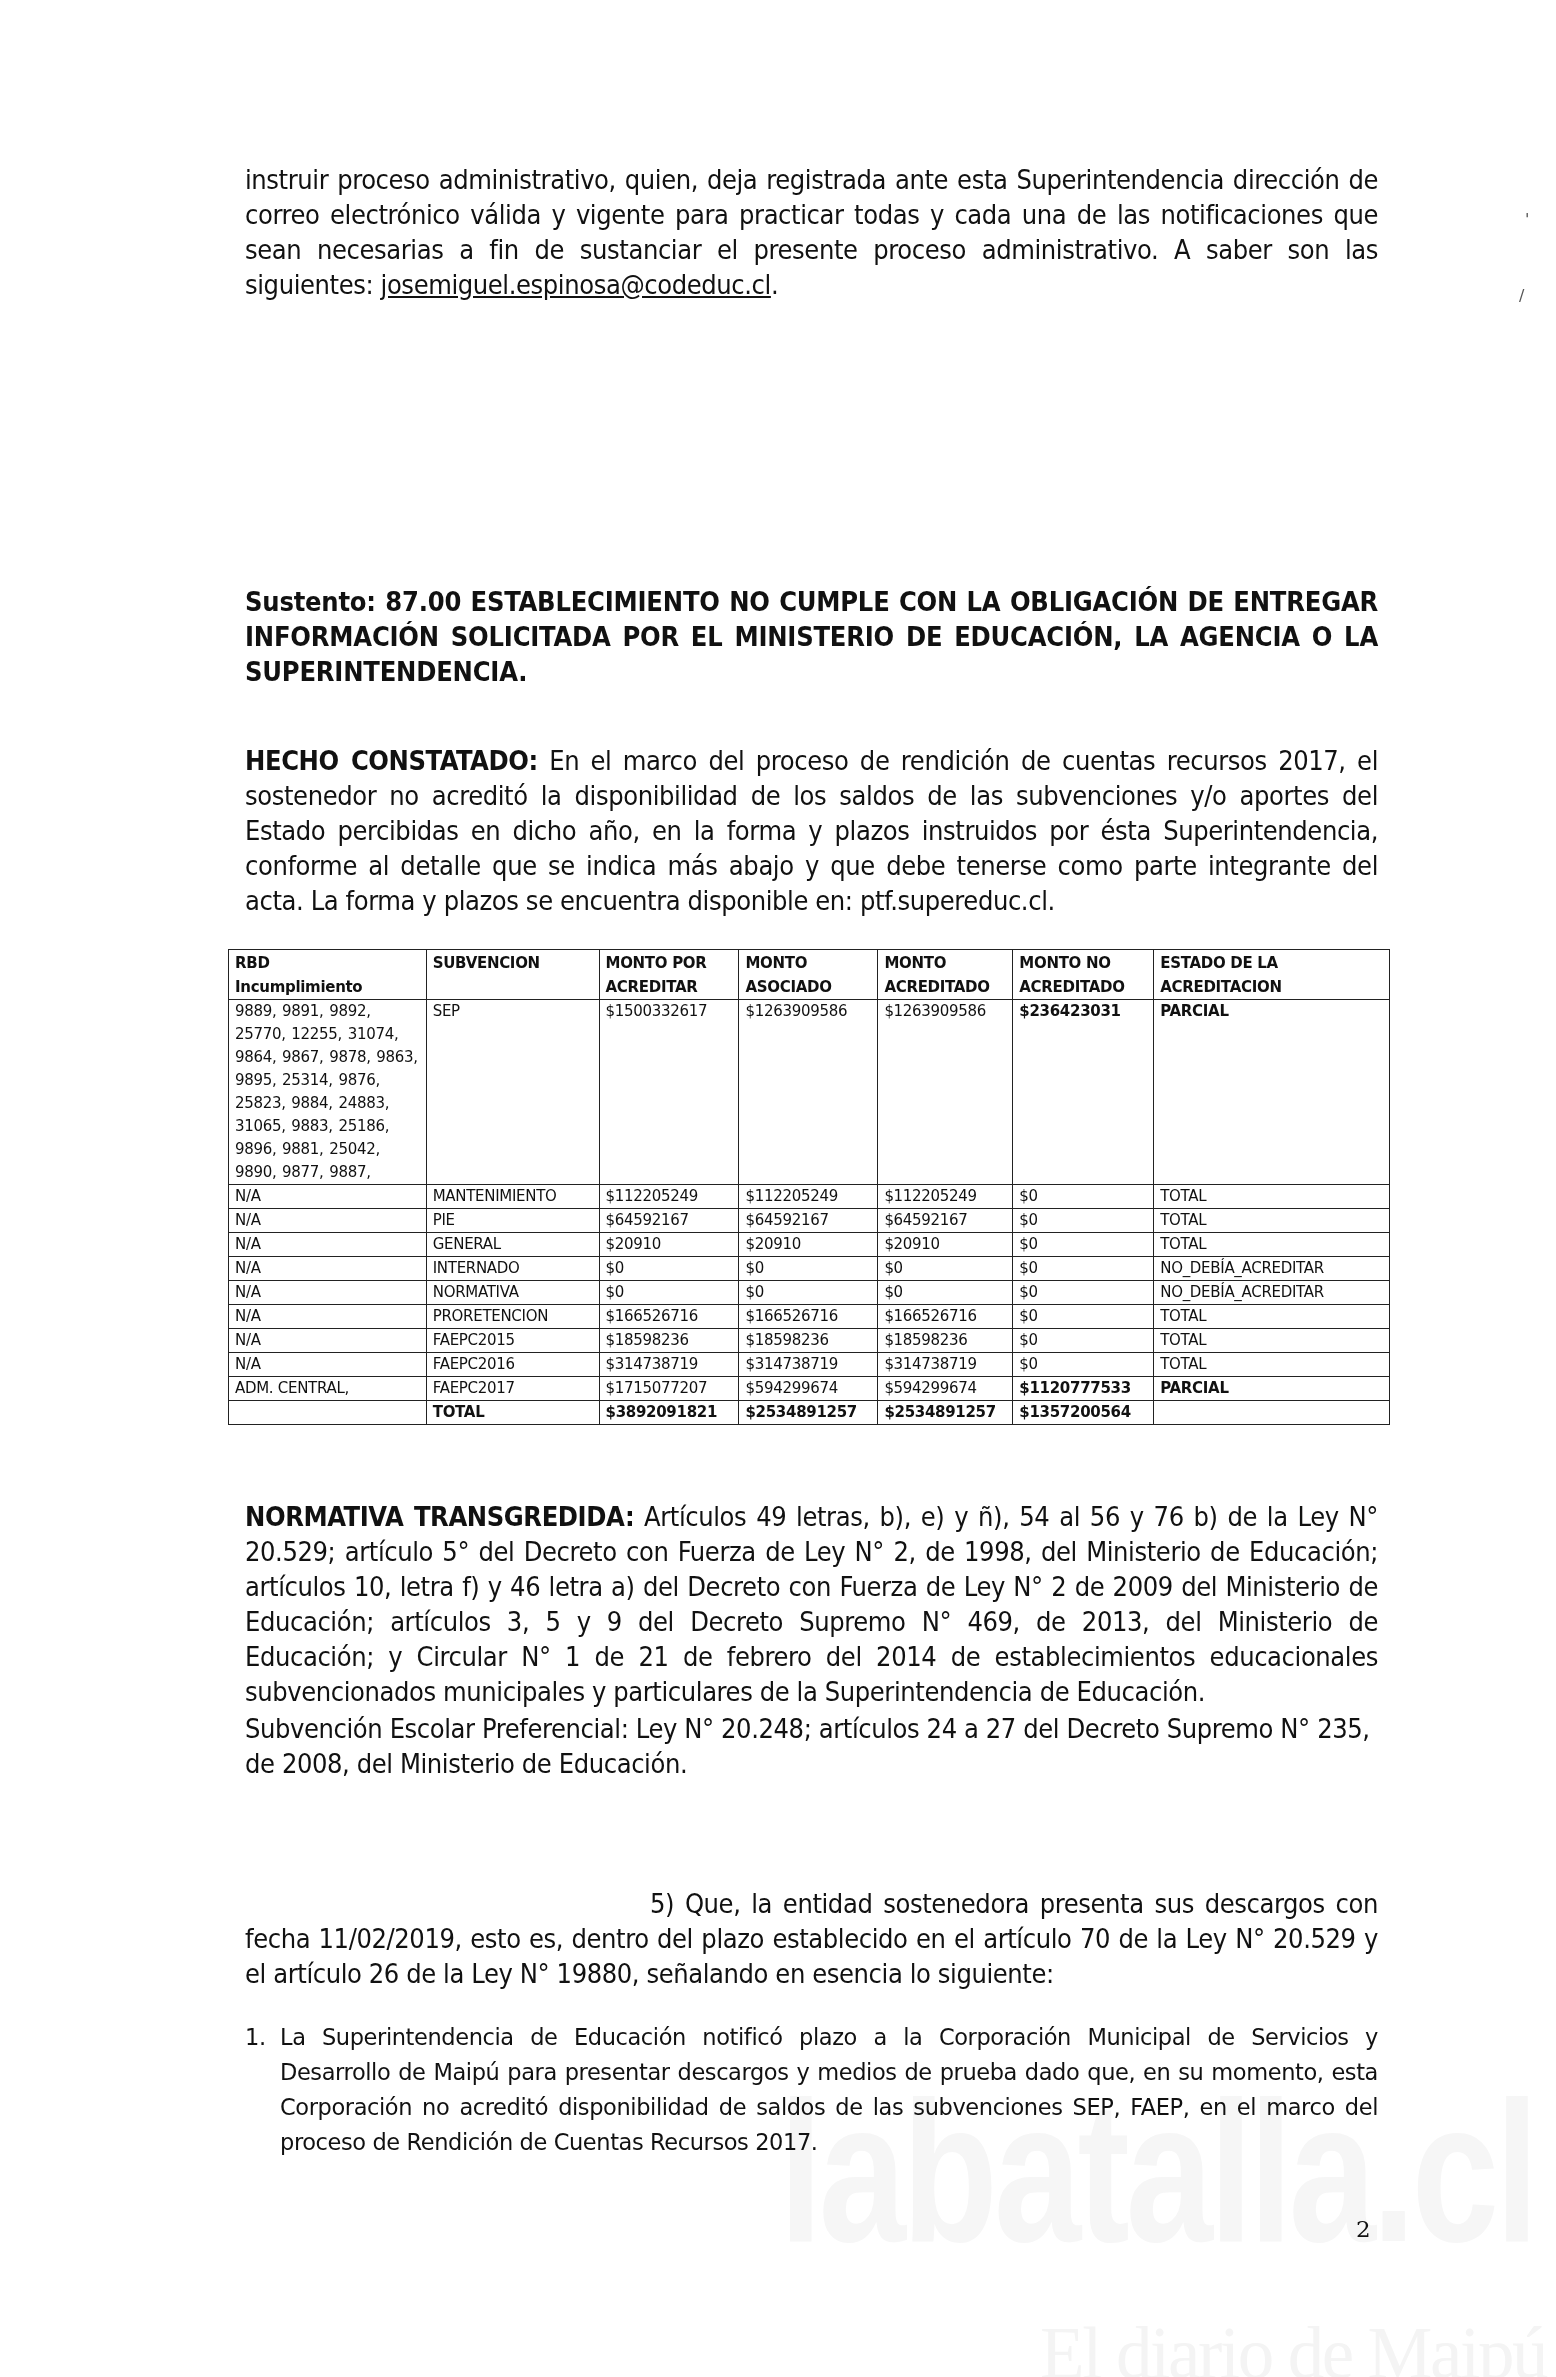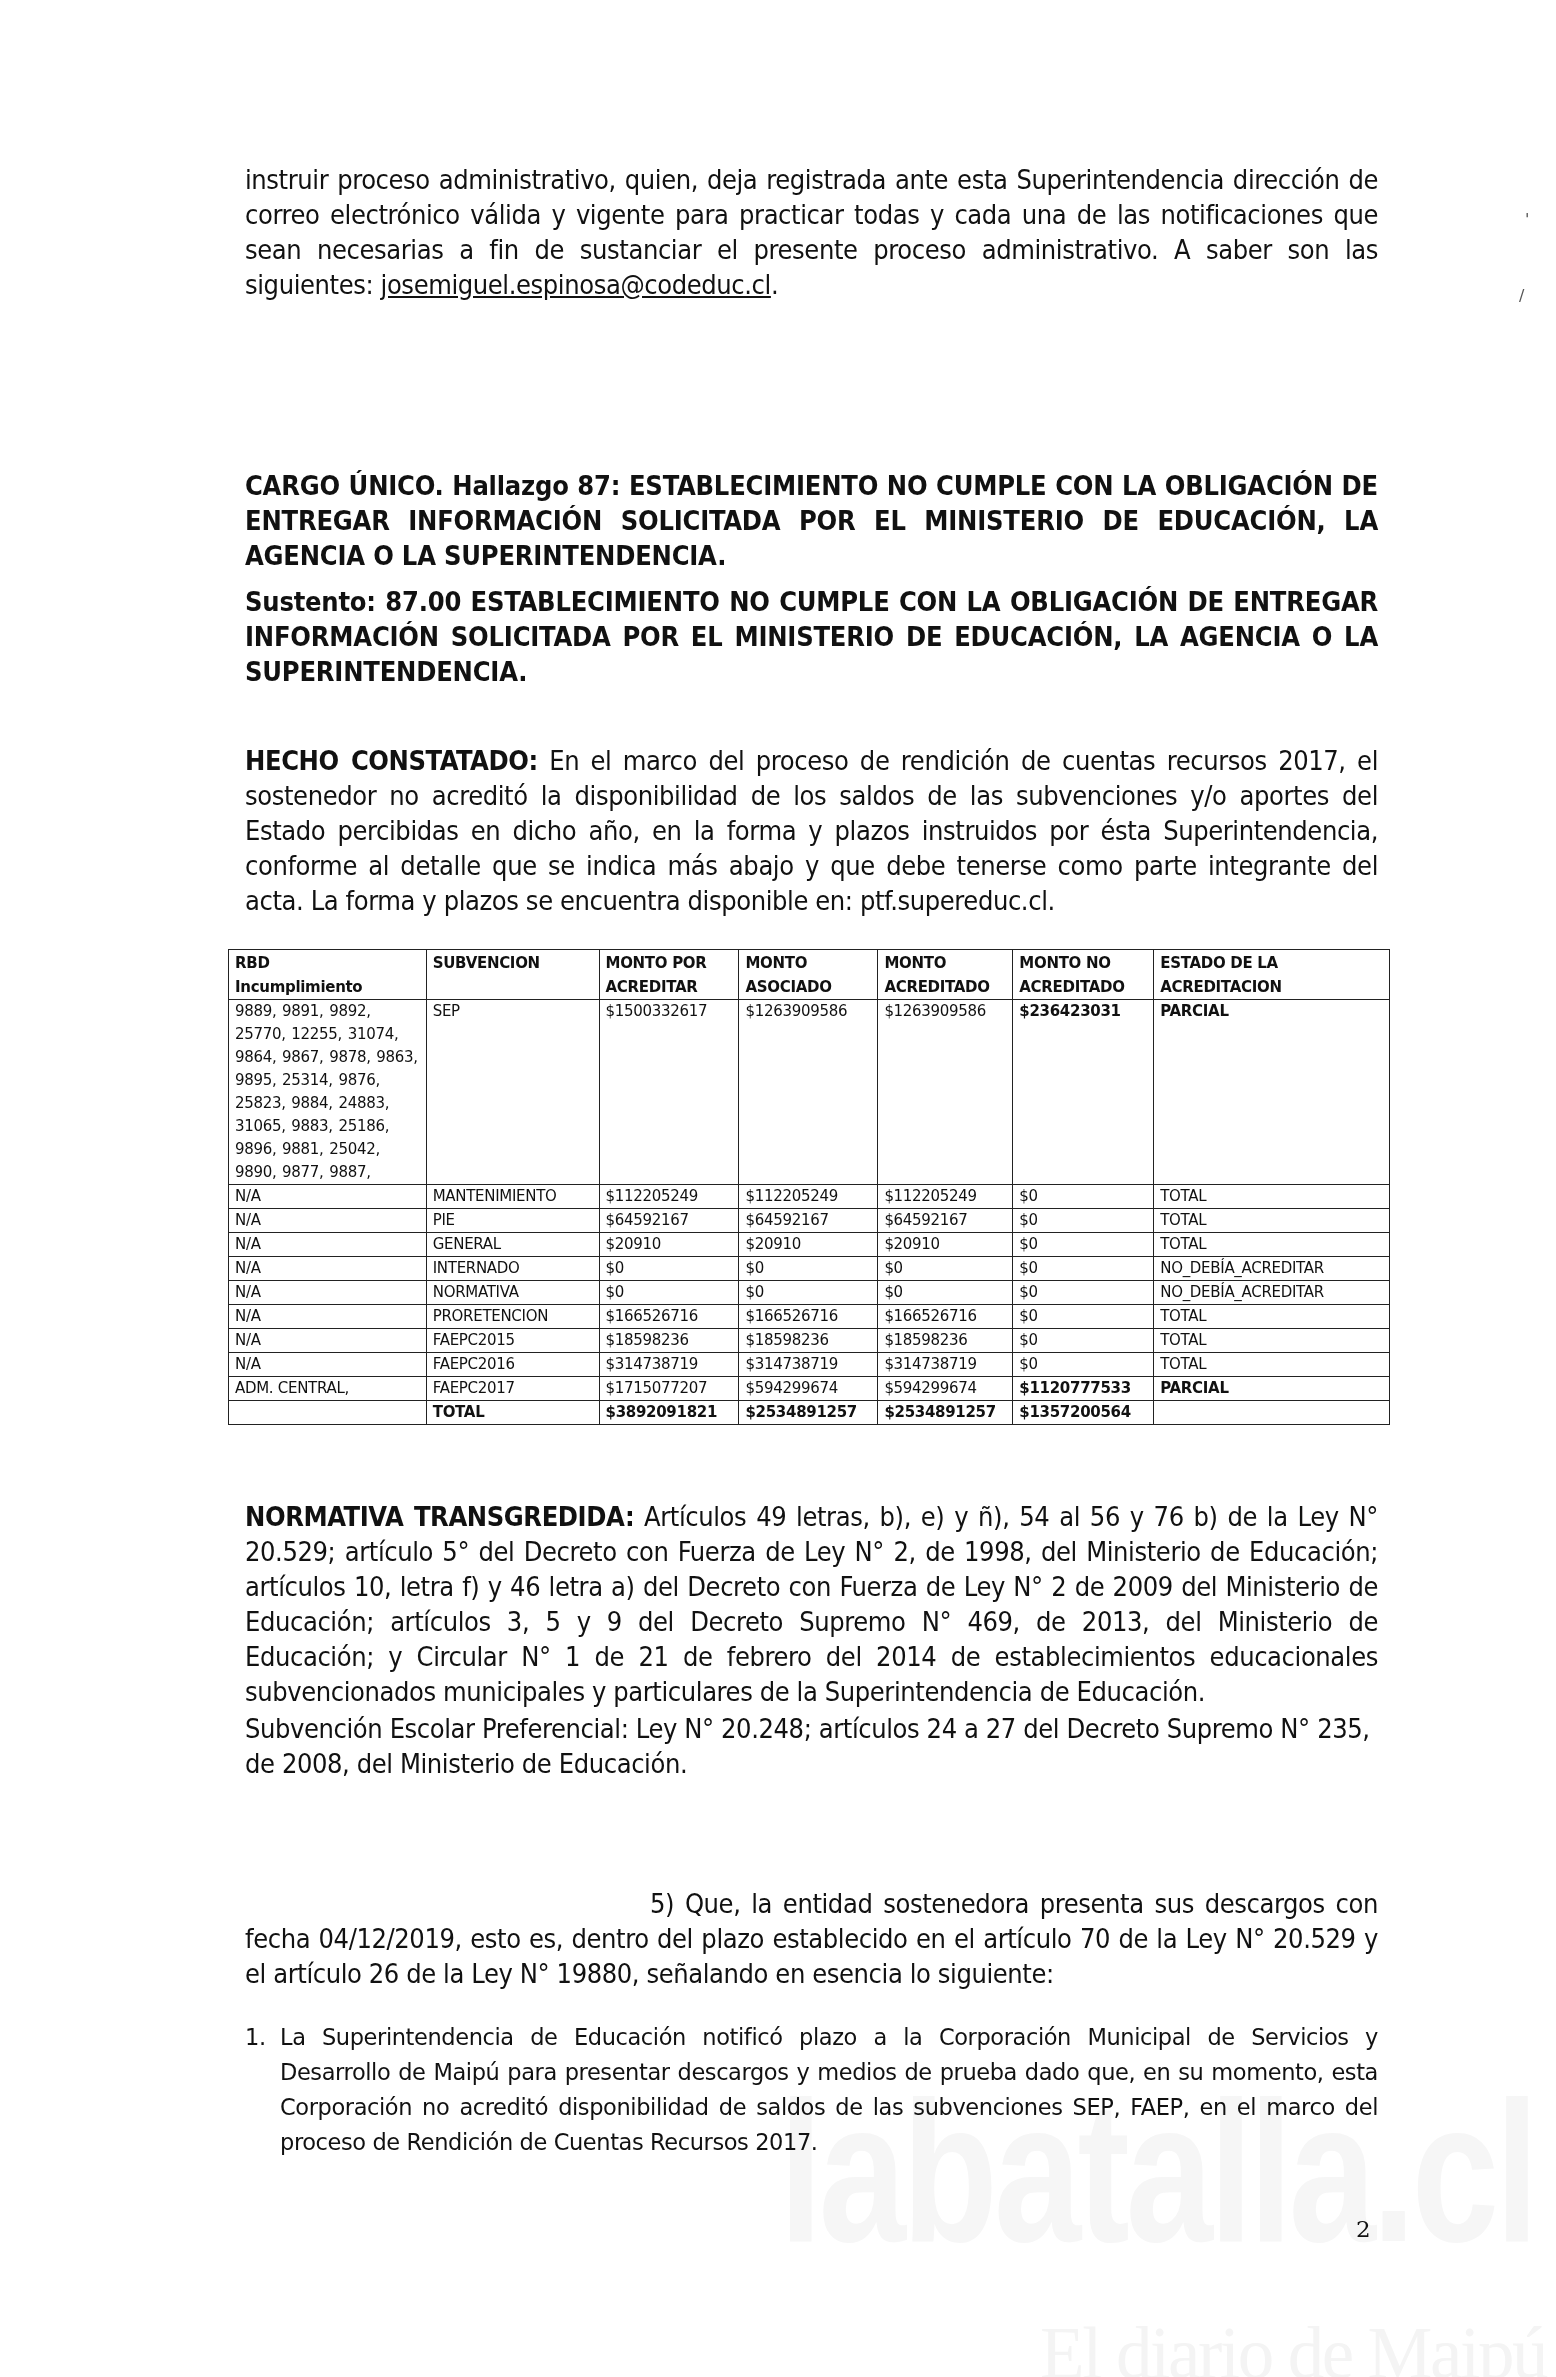--- a/index.html
+++ b/index.html
@@ -37,21 +37,20 @@
 
   <div class="watermark1">labatalla.cl</div>
   <div class="watermark2">El diario de Maipú</div>
 
   <span class="mark" style="left:1525px;top:210px;">'</span>
   <span class="mark" style="left:1519px;top:286px;">/</span>
 
   <p class="para" style="top:162px;margin:0;"><span>instruir proceso administrativo, quien, deja registrada ante esta Superintendencia dirección de correo electrónico válida y vigente para practicar todas y cada una de las notificaciones que sean necesarias a fin de sustanciar el presente proceso administrativo. A saber son las siguientes: </span><span class="email">josemiguel.espinosa@codeduc.cl</span><span>.</span></p>
 
 
-  <p class="para bold" style="top:468px;margin:0;">CARGO ÚNICO. Hallazgo 87: ESTABLECIMIENTO NO CUMPLE CON LA OBLIGACIÓN DE ENTREGAR INFORMACIÓN SOLICITADA POR EL MINISTERIO DE EDUCACIÓN, LA AGENCIA O LA SUPERINTENDENCIA.</p>
 
   <p class="para bold" style="top:584px;margin:0;">Sustento: 87.00 ESTABLECIMIENTO NO CUMPLE CON LA OBLIGACIÓN DE ENTREGAR INFORMACIÓN SOLICITADA POR EL MINISTERIO DE EDUCACIÓN, LA AGENCIA O LA SUPERINTENDENCIA.</p>
 
   <p class="para" style="top:743px;margin:0;"><b>HECHO CONSTATADO:</b><span> En el marco del proceso de rendición de cuentas recursos 2017, el sostenedor no acreditó la disponibilidad de los saldos de las subvenciones y/o aportes del Estado percibidas en dicho año, en la forma y plazos instruidos por ésta Superintendencia, conforme al detalle que se indica más abajo y que debe tenerse como parte integrante del acta. La forma y plazos se encuentra disponible en: ptf.supereduc.cl.</span></p>
 
   <table class="acr">
     <colgroup>
       <col style="width:198px">
         <col style="width:173px">
         <col style="width:140px">
@@ -171,21 +170,21 @@
         <td class="b">$1357200564</td>
         <td></td>
       </tr>
     </tbody>
   </table>
 
   <p class="para" style="top:1499px;margin:0;"><b>NORMATIVA TRANSGREDIDA:</b><span> Artículos 49 letras, b), e) y ñ), 54 al 56 y 76 b) de la Ley N° 20.529; artículo 5° del Decreto con Fuerza de Ley N° 2, de 1998, del Ministerio de Educación; artículos 10, letra f) y 46 letra a) del Decreto con Fuerza de Ley N° 2 de 2009 del Ministerio de Educación; artículos 3, 5 y 9 del Decreto Supremo N° 469, de 2013, del Ministerio de Educación; y Circular N° 1 de 21 de febrero del 2014 de establecimientos educacionales subvencionados municipales y particulares de la Superintendencia de Educación.</span></p>
   <p class="para" style="text-align:left;top:1711px;margin:0;">Subvención Escolar Preferencial: Ley N° 20.248; artículos 24 a 27 del Decreto Supremo N° 235, de 2008, del Ministerio de Educación.</p>
 
 
-  <p class="para indent" style="top:1886px;margin:0;">5) Que, la entidad sostenedora presenta sus descargos con fecha 04/12/2019, esto es, dentro del plazo establecido en el artículo 70 de la Ley N° 20.529 y el artículo 26 de la Ley N° 19880, señalando en esencia lo siguiente:</p>
+  <p class="para indent" style="top:1886px;margin:0;">5) Que, la entidad sostenedora presenta sus descargos con fecha 11/02/2019, esto es, dentro del plazo establecido en el artículo 70 de la Ley N° 20.529 y el artículo 26 de la Ley N° 19880, señalando en esencia lo siguiente:</p>
 
   <div class="list" style="top:2020px;">
     <div style="position:relative;">
       <span class="num">1.</span>
       <span class="txt">La Superintendencia de Educación notificó plazo a la Corporación Municipal de Servicios y Desarrollo de Maipú para presentar descargos y medios de prueba dado que, en su momento, esta Corporación no acreditó disponibilidad de saldos de las subvenciones SEP, FAEP, en el marco del proceso de Rendición de Cuentas Recursos 2017.</span>
     </div>
   </div>
 
   <div class="pagenum">2</div>
 </div>

